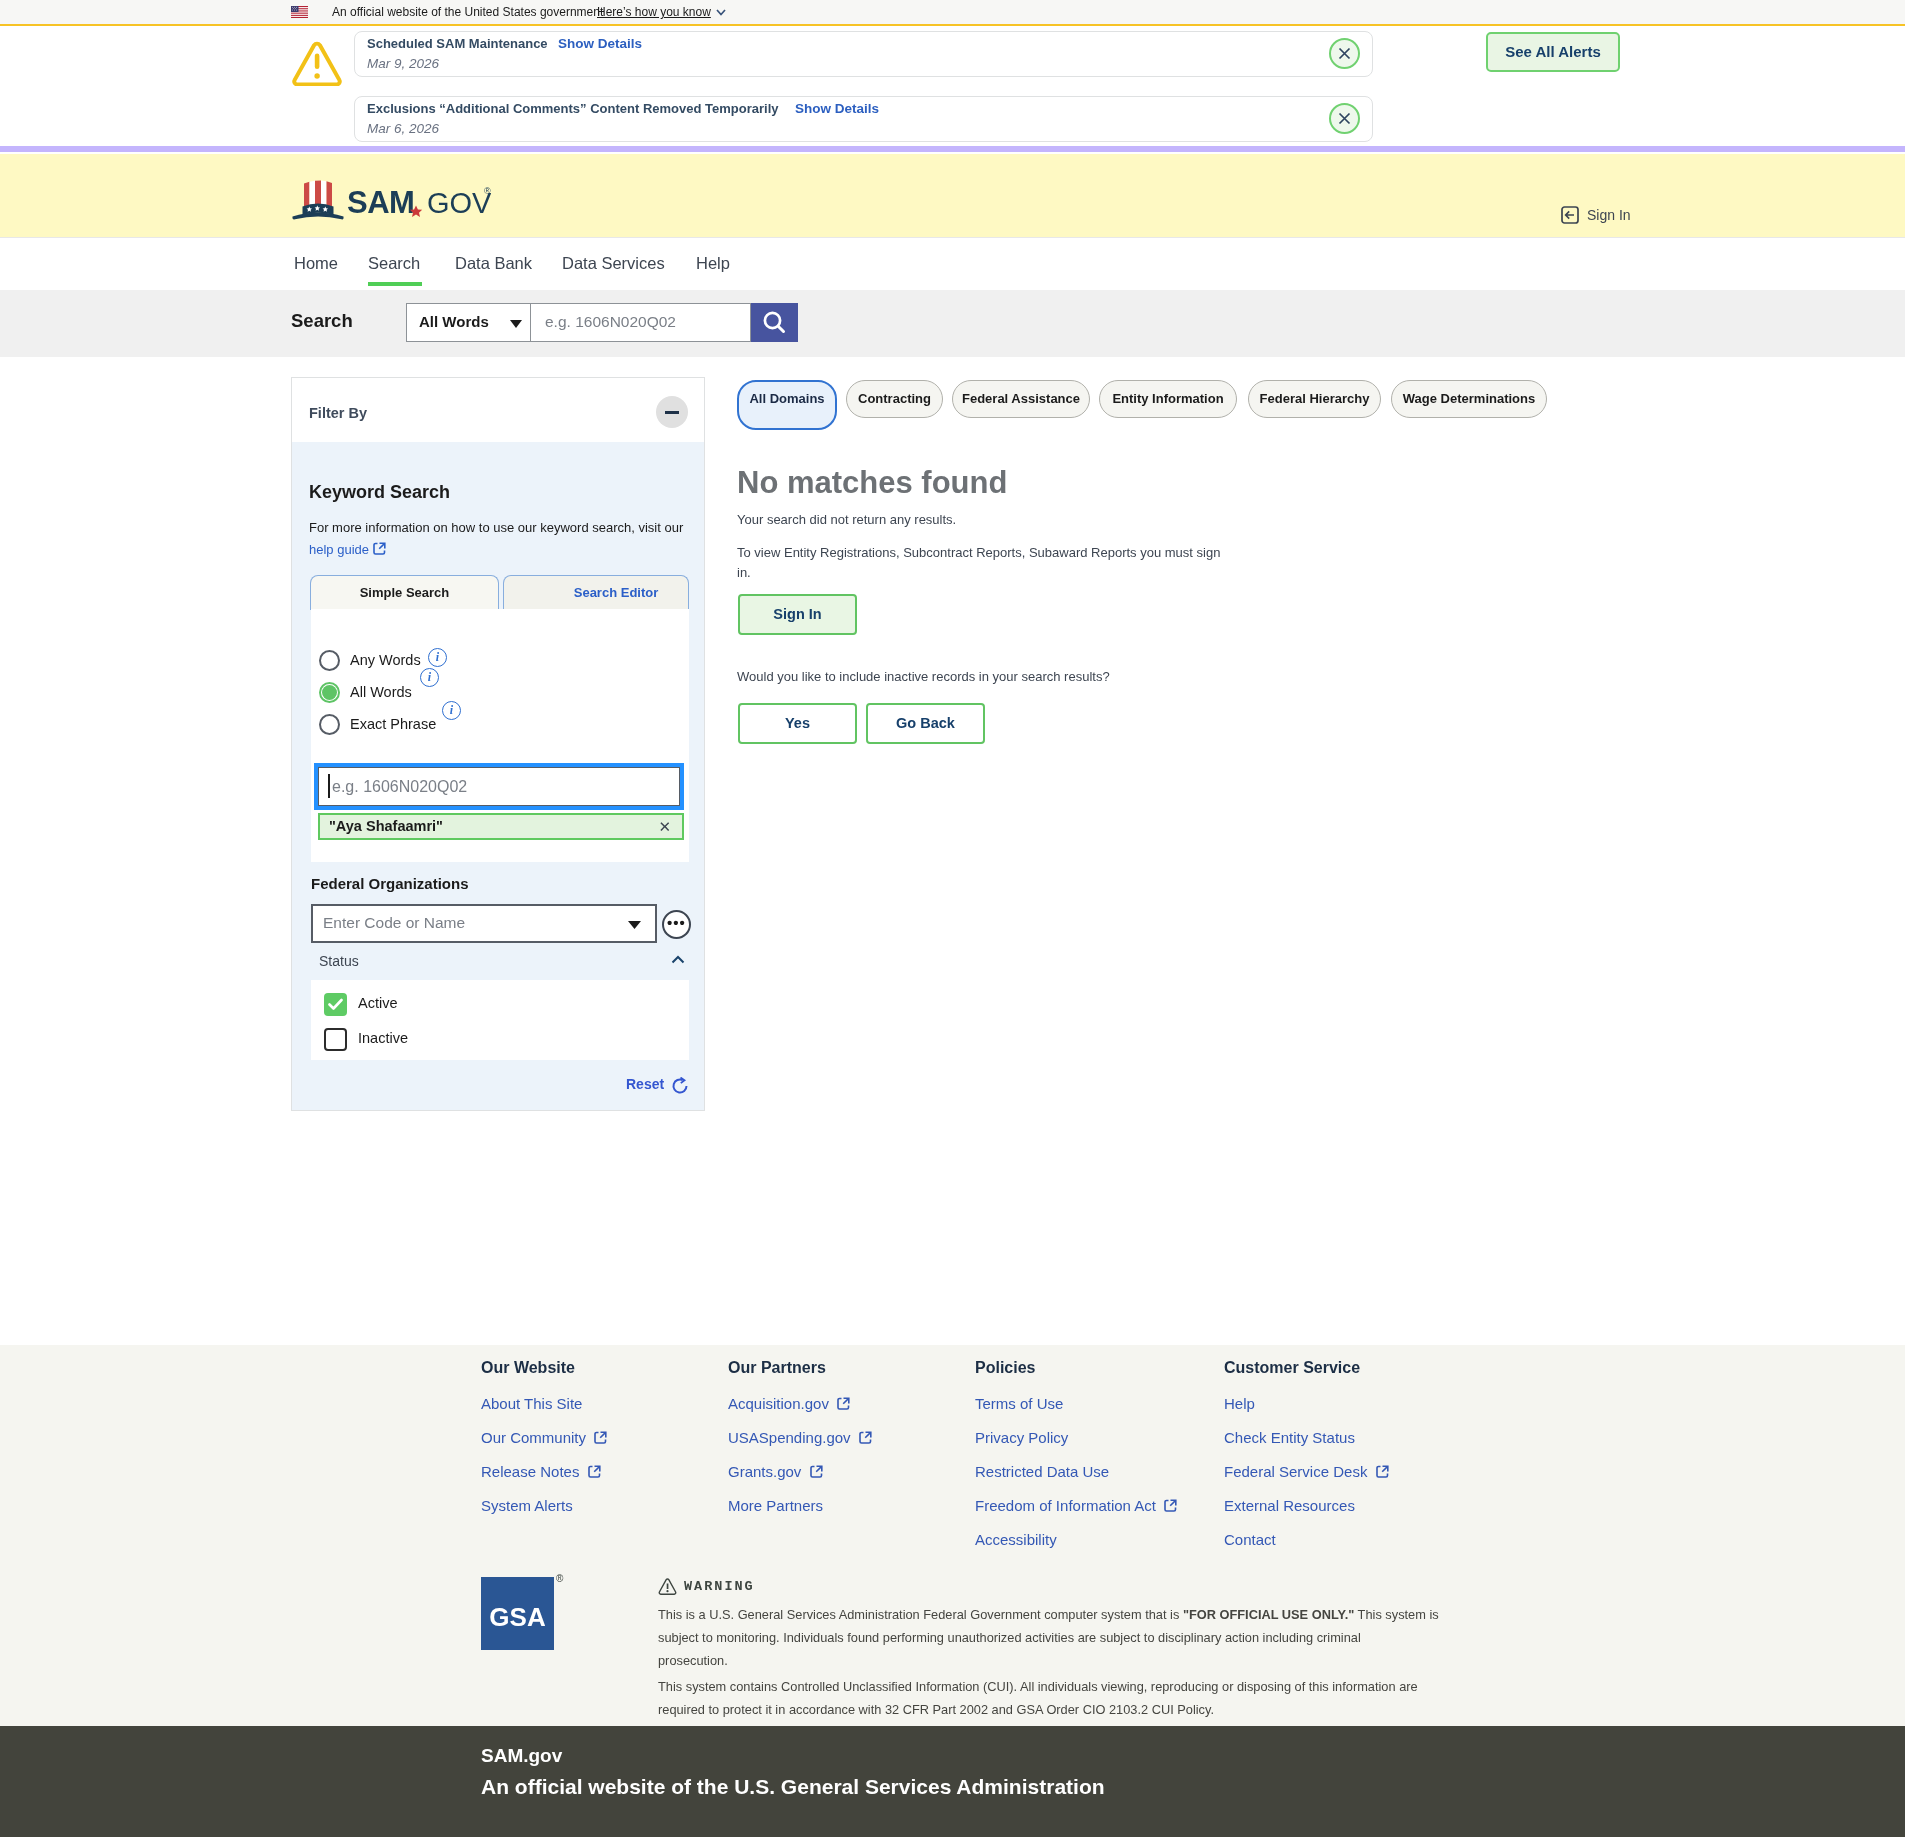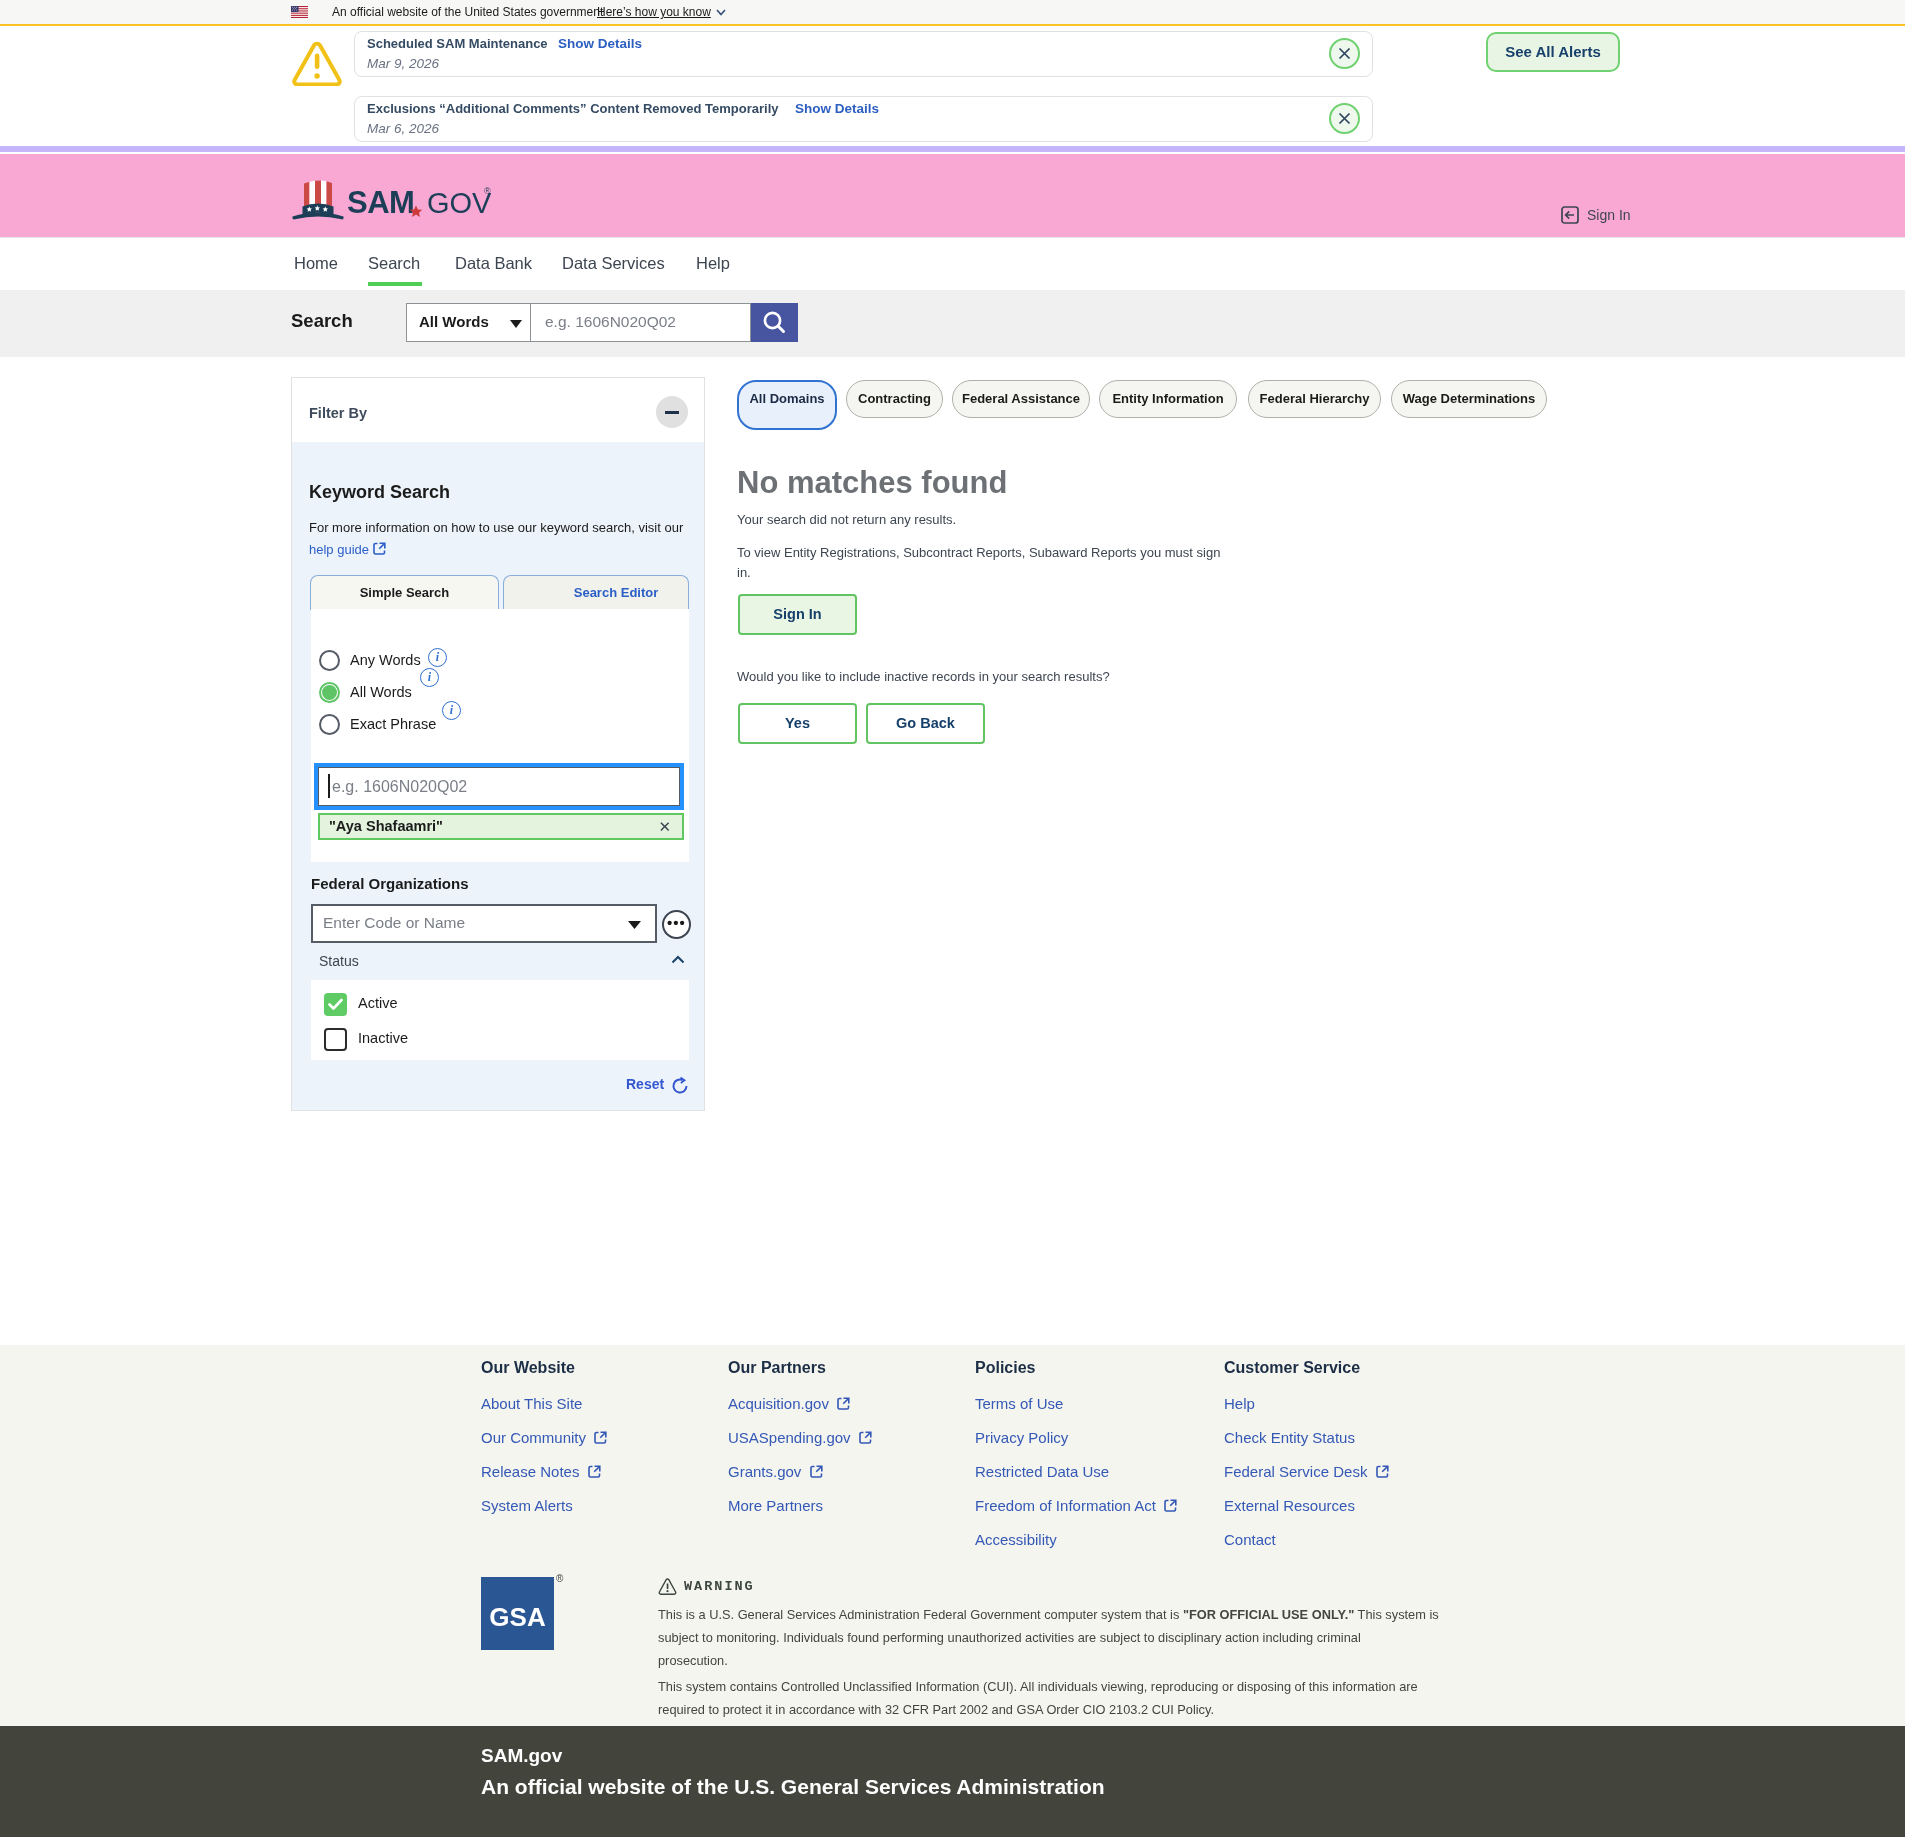--- a/index.html
+++ b/index.html
@@ -59,24 +59,24 @@
       </svg>
   <div class="abs" style="left:354px;top:68px;width:1019px;height:46px;background:#fff;border:1px solid #dfe1e2;border-radius:8px;">
     <div class="abs" style="left:12px;top:4px;font-size:13px;font-weight:bold;color:#344b63;white-space:nowrap;">Exclusions “Additional Comments” Content Removed Temporarily</div>
     <div class="abs" style="left:440px;top:4px;font-size:13.5px;font-weight:bold;color:#2c5fc0;white-space:nowrap;">Show Details</div>
     <div class="abs" style="left:12px;top:24px;font-size:13.5px;font-style:italic;color:#6a7282;">Mar 6, 2026</div>
   </div>
   <div class="abs" style="left:1329px;top:75px;width:31px;height:31px;border-radius:50%;background:#eef8ec;border:2px solid #70d170;"></div>
   <svg class="abs" style="left:1337px;top:83px;" width="15" height="15" viewBox="0 0 15 15">
         <path d="M2.5 2.5 L12.5 12.5 M12.5 2.5 L2.5 12.5" stroke="#2e4460" stroke-width="1.7"></path>
       </svg>
-  <div class="abs" style="left:1486px;top:4px;width:134px;height:40px;background:#e9f5e4;border:2px solid #6fd16f;border-radius:10px;text-align:center;line-height:36px;font-size:15px;font-weight:bold;color:#17406b;">See All Alerts</div>
-</div>
-
-<div class="abs" id="header" style="left:0;top:154px;width:1905px;height:83px;background:#f9a8d4;">
+  <div class="abs" style="left:1486px;top:4px;width:134px;height:40px;background:#e9f5e4;border:2px solid #6fd16f;border-radius:5px;text-align:center;line-height:36px;font-size:15px;font-weight:bold;color:#17406b;">See All Alerts</div>
+</div>
+
+<div class="abs" id="header" style="left:0;top:154px;width:1905px;height:83px;background:#fef9c3;">
   <svg class="abs" style="left:291px;top:22px;" width="200" height="44" viewBox="0 0 200 44">
 
     <g>
       <path d="M13 7.5 L18.5 5.8 L18.5 30 L13 30.5 Z" fill="#cc4a46"></path>
       <path d="M18.5 5.8 L24 4.8 L24 30 L18.5 30 Z" fill="#fff"></path>
       <path d="M24 4.8 L30 4.5 L30 30 L24 30 Z" fill="#cc4a46"></path>
       <path d="M30 4.5 L35.5 5.2 L35.5 30 L30 30 Z" fill="#fff"></path>
       <path d="M35.5 5.2 L41 7 L41 30.5 L35.5 30 Z" fill="#cc4a46"></path>
 
       <path d="M11.5 30.5 Q27 24.5 42.5 30.5 L42.5 39 Q27 34.5 11.5 39 Z" fill="#1c3e57"></path>

